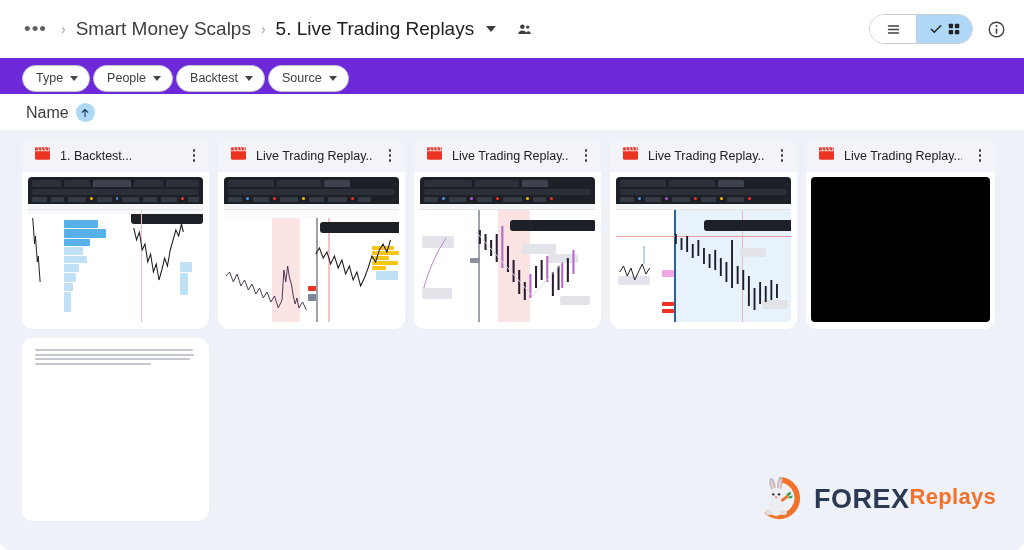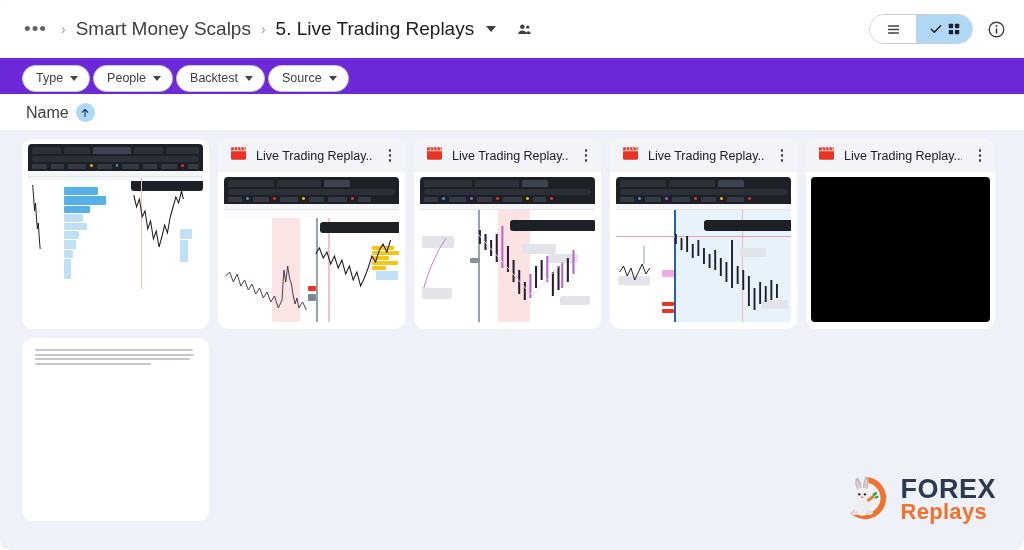--- a/index.html
+++ b/index.html
@@ -180,21 +180,21 @@
   
   .doc-prev { position: absolute; inset: 0; background: #fff; padding: 6px 7px; }
   .doc-line { height: 2px; background: #c4c7cf; margin-bottom: 2.5px; border-radius: 1px; }
 
   
   .watermark {
     position: absolute;
     right: 28px; bottom: 22px;
     display: flex; align-items: center; gap: 9px;
   }
-  .wm-text { display: flex; flex-direction: column; line-height: 0.95; }
+  .wm-text { display: flex; flex-direction: row; line-height: 0.95; }
   .wm-forex { font-size: 27px; font-weight: bold; color: #2b3a52; letter-spacing: 0.5px; }
   .wm-rabbit { font-size: 22px; font-weight: bold; color: #f2722b; letter-spacing: 0.3px; }
 </style>
 </head>
 <body>
 
 <div class="page">
 
   <div class="topbar">
     <div class="crumbs">
@@ -269,20 +269,35 @@
     <span class="sort-arrow">
       <svg width="12" height="12" viewBox="0 0 24 24">
         <path d="M12 5v14M12 5l-5.5 5.5M12 5l5.5 5.5" stroke="#1a3b5c" stroke-width="2.2" fill="none" stroke-linecap="round" stroke-linejoin="round"></path>
       </svg>
     </span>
   </div>
 
   <div class="grid-wrap">
 
     <div class="card">
+      <div class="card-head">
+        <span>
+          <svg width="17" height="15" viewBox="0 0 24 22">
+            <rect x="1" y="2" width="22" height="18" rx="2" fill="#ea3323"></rect>
+            <path d="M1 7h22" stroke="#fff" stroke-width="1.1"></path>
+            <path d="M5 2l2 5M10 2l2 5M15 2l2 5M20 2l2 5" stroke="#fff" stroke-width="1.4"></path>
+          </svg>
+        </span>
+        <span class="card-title">1. Backtest...</span>
+        <span class="kebab">
+            <i></i>
+            <i></i>
+            <i></i>
+          </span>
+      </div>
       <div class="thumb-pad">
         <div class="thumb">
           <div class="chrome">
             <div class="tabs">
               <div class="tab" style="width:34px"></div>
                 <div class="tab" style="width:30px"></div>
               <div class="tab" style="width:44px;background:#3d4450"></div>
                 <div class="tab" style="width:34px"></div>
               <div class="tab" style="width:38px"></div>
             </div>

